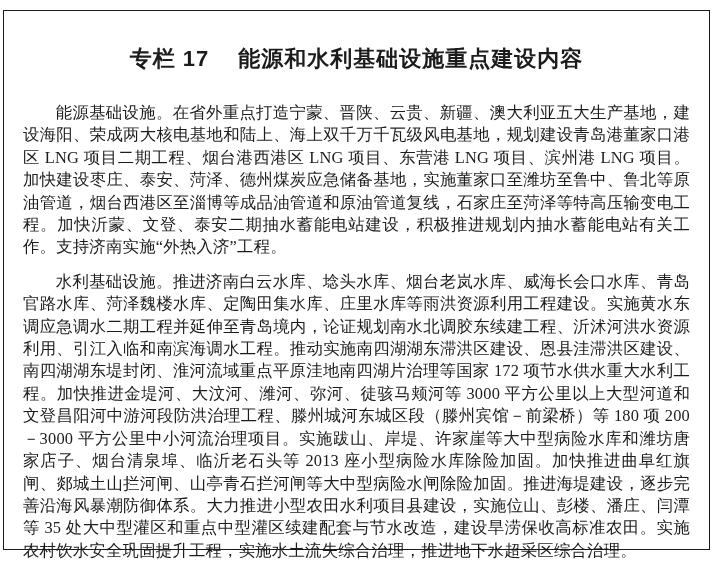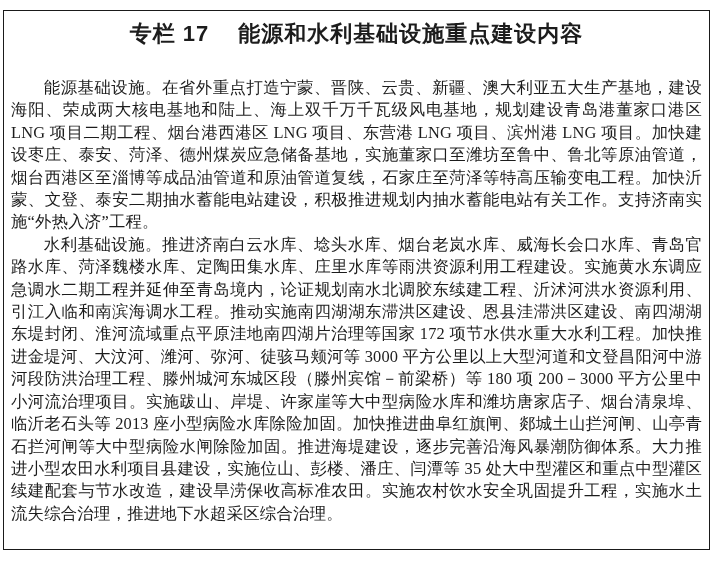--- a/index.html
+++ b/index.html
@@ -17,21 +17,21 @@
     overflow: hidden;
   }
   .panel {
     position: absolute;
     left: 3px;
     top: 10px;
     width: 707px;
     height: 540px;
     box-sizing: border-box;
     border: 1.5px solid var(--border, #1a1a1a);
-    padding: 10px 7px 0 7px;
+    padding: 35px 7px 0 7px;
     background: var(--background, #ffffff);
   }
   .panel-heading {
     text-align: center;
     font-family: "Liberation Sans", "DejaVu Sans", sans-serif;
     font-weight: 700;
     font-size: 22px;
     line-height: 26px;
     letter-spacing: 1px;
     margin: 0 0 30px 0;
@@ -41,21 +41,21 @@
     margin-right: 22px;
   }
   .panel-body {
     font-size: 16.4px;
     line-height: 22.4px;
     letter-spacing: 0.2px;
     text-align: justify;
     text-justify: inter-ideograph;
   }
   .para {
-    margin: 0;
+    margin: 12px;
     text-indent: 2em;
   }
 </style>
 </head>
 <body>
 
 <div class="page">
   <div class="panel">
     <h2 class="panel-heading">
       <span class="heading-label">专栏 17</span>

